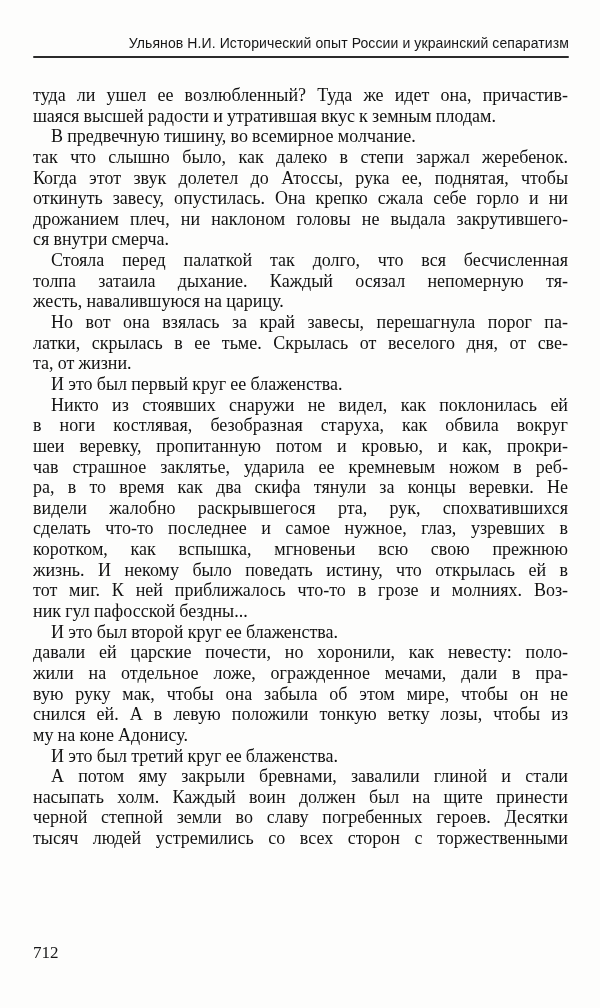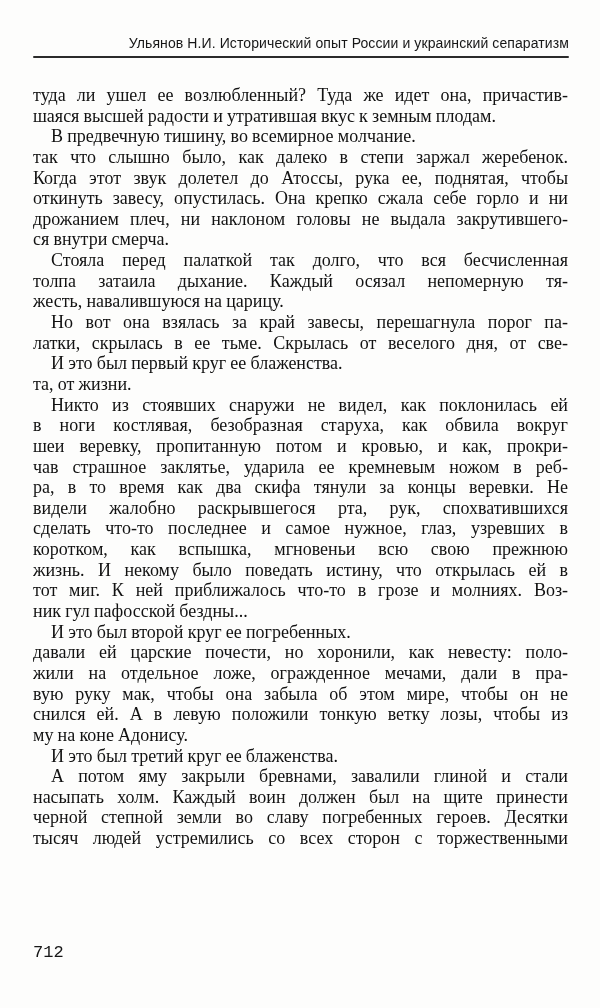--- a/index.html
+++ b/index.html
@@ -57,21 +57,21 @@
     text-align: justify;
     text-align-last: justify;
   }
   .line.ind {
     text-indent: 18px;
   }
   .pagenum {
     position: absolute;
     left: 33px;
     top: 943px;
-    font-family: Liberation Mono, monospace;
+    font-family: Liberation Serif, serif;
     font-size: 17px;
     color: #161616;
   }
 </style>
 </head>
 <body>
 
 <div class="page">
   <div class="running-head">
     <span>Ульянов Н.И. Исторический опыт России и украинский сепаратизм</span>
@@ -84,34 +84,34 @@
       <div class="line just">так что слышно было, как далеко в степи заржал жеребенок.</div>
       <div class="line just">Когда этот звук долетел до Атоссы, рука ее, поднятая, чтобы</div>
       <div class="line just">откинуть завесу, опустилась. Она крепко сжала себе горло и ни</div>
       <div class="line just">дрожанием плеч, ни наклоном головы не выдала закрутившего-</div>
       <div class="line">ся внутри смерча.</div>
       <div class="line just ind">Стояла перед палаткой так долго, что вся бесчисленная</div>
       <div class="line just">толпа затаила дыхание. Каждый осязал непомерную тя-</div>
       <div class="line">жесть, навалившуюся на царицу.</div>
       <div class="line just ind">Но вот она взялась за край завесы, перешагнула порог па-</div>
       <div class="line just">латки, скрылась в ее тьме. Скрылась от веселого дня, от све-</div>
+      <div class="line">та, от жизни.</div>
       <div class="line ind">И это был первый круг ее блаженства.</div>
-      <div class="line">та, от жизни.</div>
       <div class="line just ind">Никто из стоявших снаружи не видел, как поклонилась ей</div>
       <div class="line just">в ноги костлявая, безобразная старуха, как обвила вокруг</div>
       <div class="line just">шеи веревку, пропитанную потом и кровью, и как, прокри-</div>
       <div class="line just">чав страшное заклятье, ударила ее кремневым ножом в реб-</div>
       <div class="line just">ра, в то время как два скифа тянули за концы веревки. Не</div>
       <div class="line just">видели жалобно раскрывшегося рта, рук, спохватившихся</div>
       <div class="line just">сделать что-то последнее и самое нужное, глаз, узревших в</div>
       <div class="line just">коротком, как вспышка, мгновеньи всю свою прежнюю</div>
       <div class="line just">жизнь. И некому было поведать истину, что открылась ей в</div>
       <div class="line just">тот миг. К ней приближалось что-то в грозе и молниях. Воз-</div>
       <div class="line">ник гул пафосской бездны...</div>
-      <div class="line ind">И это был второй круг ее погребенных.</div>
+      <div class="line ind">И это был второй круг ее блаженства.</div>
       <div class="line just">давали ей царские почести, но хоронили, как невесту: поло-</div>
       <div class="line just">жили на отдельное ложе, огражденное мечами, дали в пра-</div>
       <div class="line just">вую руку мак, чтобы она забыла об этом мире, чтобы он не</div>
       <div class="line just">снился ей. А в левую положили тонкую ветку лозы, чтобы из</div>
       <div class="line">му на коне Адонису.</div>
       <div class="line ind">И это был третий круг ее блаженства.</div>
       <div class="line just ind">А потом яму закрыли бревнами, завалили глиной и стали</div>
       <div class="line just">насыпать холм. Каждый воин должен был на щите принести</div>
       <div class="line just">черной степной земли во славу погребенных героев. Десятки</div>
       <div class="line just">тысяч людей устремились со всех сторон с торжественными</div>

